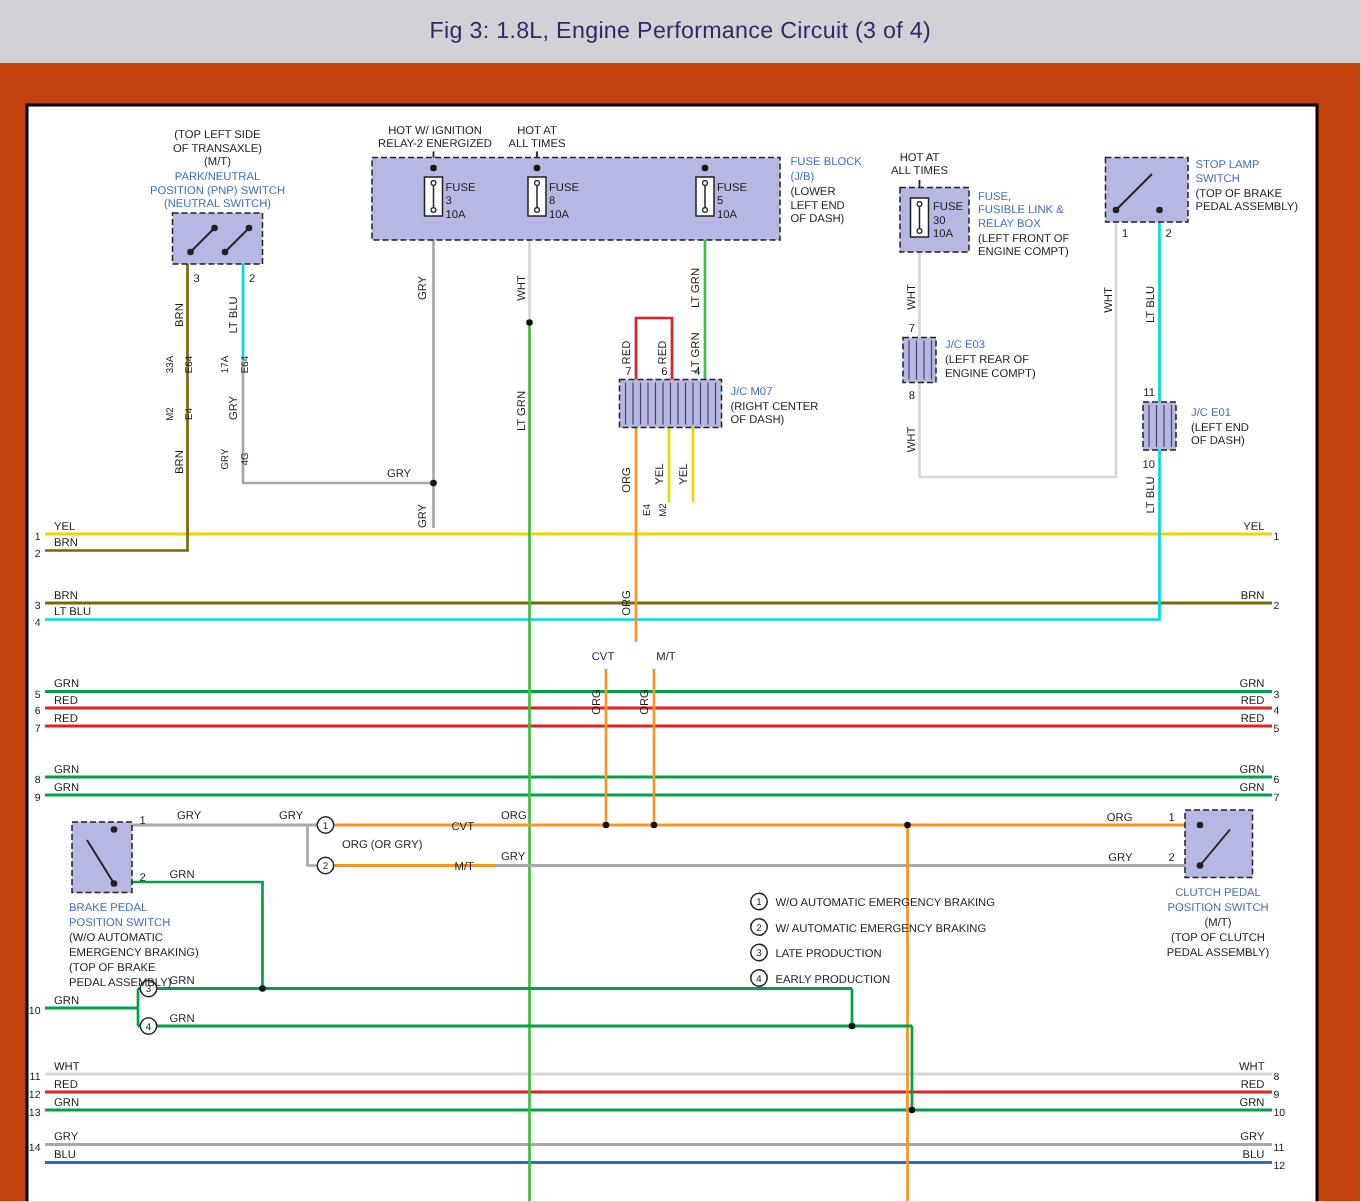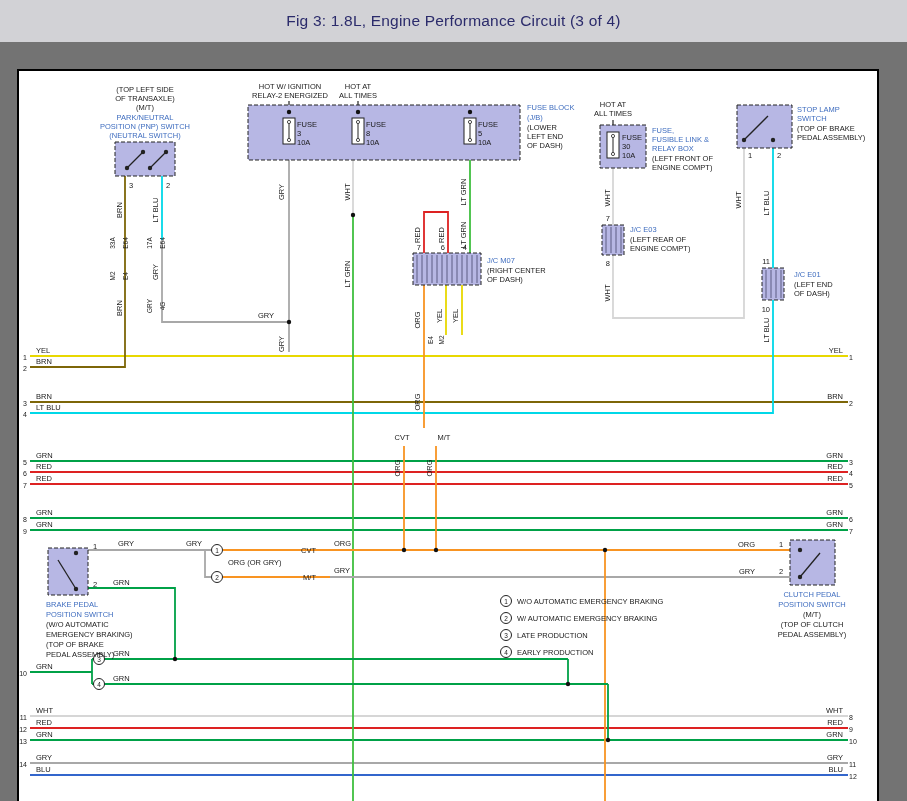--- a/index.html
+++ b/index.html
@@ -1,17 +1,17 @@
 <!DOCTYPE html>
 <html><head>
 <meta charset="utf-8">
 <style>
   html,body{margin:0;padding:0;background:#ffffff;}
   body{font-family:"Liberation Sans",sans-serif;}
-  .page{position:relative;width:907px;height:801px;background:#737373;overflow:hidden;}
+  .page{position:relative;width:907px;height:801px;background:#c2410c;overflow:hidden;}
   .titlebar{position:absolute;top:0;left:0;width:907px;height:42px;
     display:flex;align-items:center;justify-content:center;
     font-size:15.5px;font-weight:400;letter-spacing:.2px;}
   svg{position:absolute;top:0;left:0;}
   text{font-family:"Liberation Sans",sans-serif;}
 </style>
 </head>
 <body>
 
 <div class="page">

